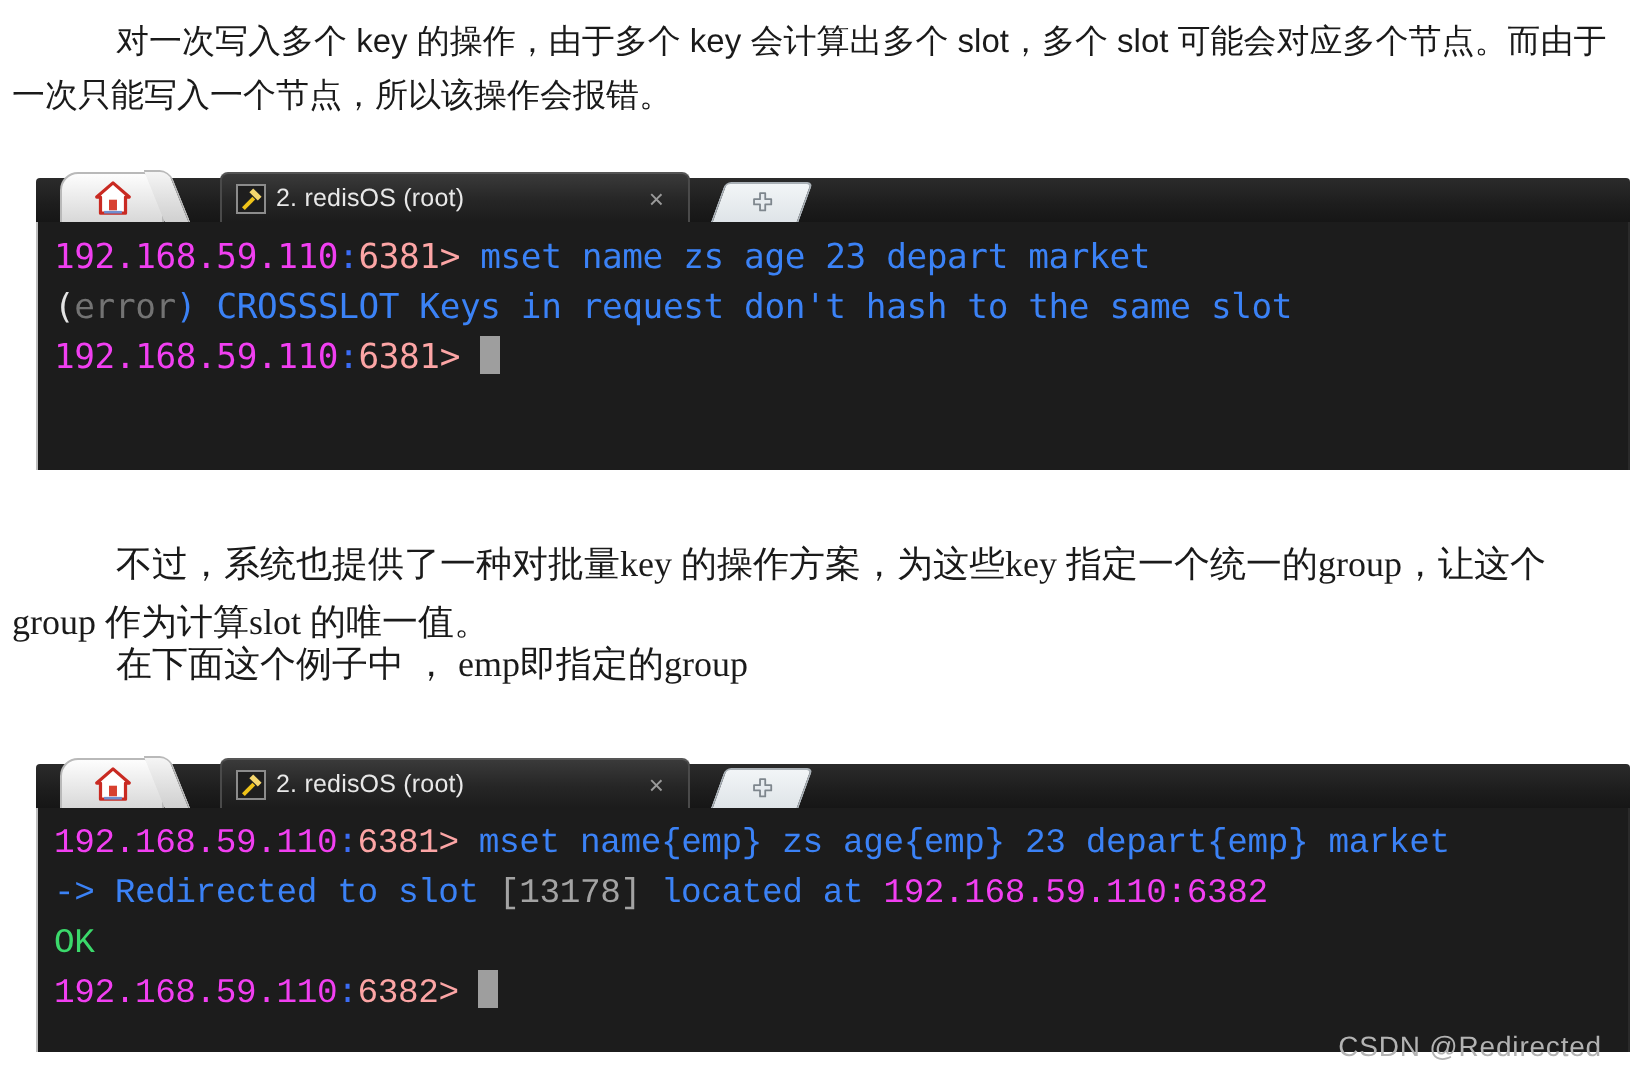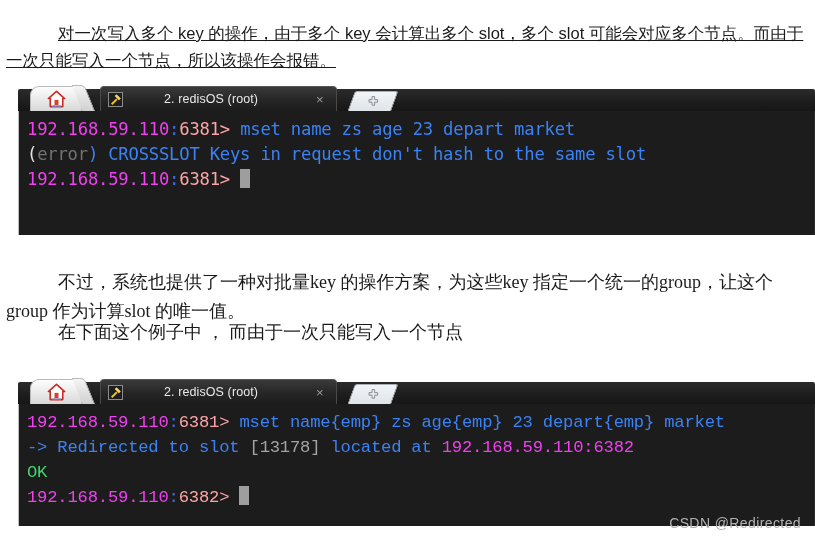--- a/index.html
+++ b/index.html
@@ -24,24 +24,23 @@
     font-family: "Liberation Sans", sans-serif;
     font-size: 16.5px;
   }
   .prose-serif {
     font-family: "Liberation Serif", serif;
     font-size: 18px;
   }
   .para-1 {
     position: absolute;
     left: 6px;
-    top: 20px;
+    top: 8px;
     width: 804px;
     text-indent: 52px;
-    text-decoration: underline;
   }
   .para-2 {
     position: absolute;
     left: 6px;
     top: 268px;
     width: 790px;
     text-indent: 52px;
   }
   .para-3 {
     position: absolute;
@@ -114,31 +113,30 @@
   }
 
   .home-icon {
     display: block;
     width: 19px;
     height: 18px;
   }
 
   
   .tab-active {
-    margin-left: 18px;
+    margin-left: 28px;
     padding: 0 4px 0 7px;
     height: 25px;
     min-width: 235px;
     background: linear-gradient(to bottom, #3a3a3a 0%, #262626 55%, #1c1c1c 100%);
     border-radius: 4px 4px 0 0;
     border-top: 1px solid #555;
     border-left: 1px solid #4a4a4a;
     border-right: 1px solid #4a4a4a;
     color: #f0f0f0;
-    gap: 36px;
   }
   .tab-plug-icon {
     width: 15px;
     height: 15px;
     flex: 0 0 auto;
     display: block;
     margin-right: 5px;
   }
   .tab-title {
     font-size: 12.5px;
@@ -251,21 +249,21 @@
       <svg class="tab-new-inner" viewBox="0 0 11 11">
         <path d="M4.2 0.6 h2.6 v3 h3 v2.6 h-3 v3 h-2.6 v-3 h-3 V3.6 h3 Z" fill="#e6ebef" stroke="#7e868d" stroke-width="0.9" stroke-linejoin="round"></path>
       </svg>
     </div>
   </div>
   <div class="term-body"><div><span class="c-prompt-ip">192.168.59.110</span><span class="c-colon">:</span><span class="c-port">6381&gt; </span><span class="c-default">mset name zs age 23 depart market</span></div><div><span class="c-paren">(</span><span class="c-error">error</span><span class="c-default">) CROSSSLOT Keys in request don't hash to the same slot</span></div><div><span class="c-prompt-ip">192.168.59.110</span><span class="c-colon">:</span><span class="c-port">6381&gt; </span><span class="cursor"></span></div></div>
 </div>
 
 <div class="prose prose-serif para-2">不过，系统也提供了一种对批量key 的操作方案，为这些key 指定一个统一的group，让这个group 作为计算slot 的唯一值。</div>
 
-<div class="prose prose-serif para-3">在下面这个例子中 ， 而由于一次只能写入一个节点</div>
+<div class="prose prose-serif para-3">在下面这个例子中 ， emp即指定的group</div>
 
 <div class="term term-2">
   <div class="tabbar">
     <div class="tabbar-dark"></div>
 
     <div class="tab tab-home">
       <svg class="home-icon" viewBox="0 0 20 19">
         <path d="M10 1.5 L18.6 9 L16.6 9 L16.6 17.5 L3.4 17.5 L3.4 9 L1.4 9 Z" fill="#ffffff" stroke="#c92a22" stroke-width="1.7" stroke-linejoin="round"></path>
         <rect x="7.9" y="10.4" width="4.2" height="5.6" fill="#d8402f"></rect>
         <rect x="5.3" y="16.3" width="9.4" height="1.4" fill="#6f8fd0"></rect>

